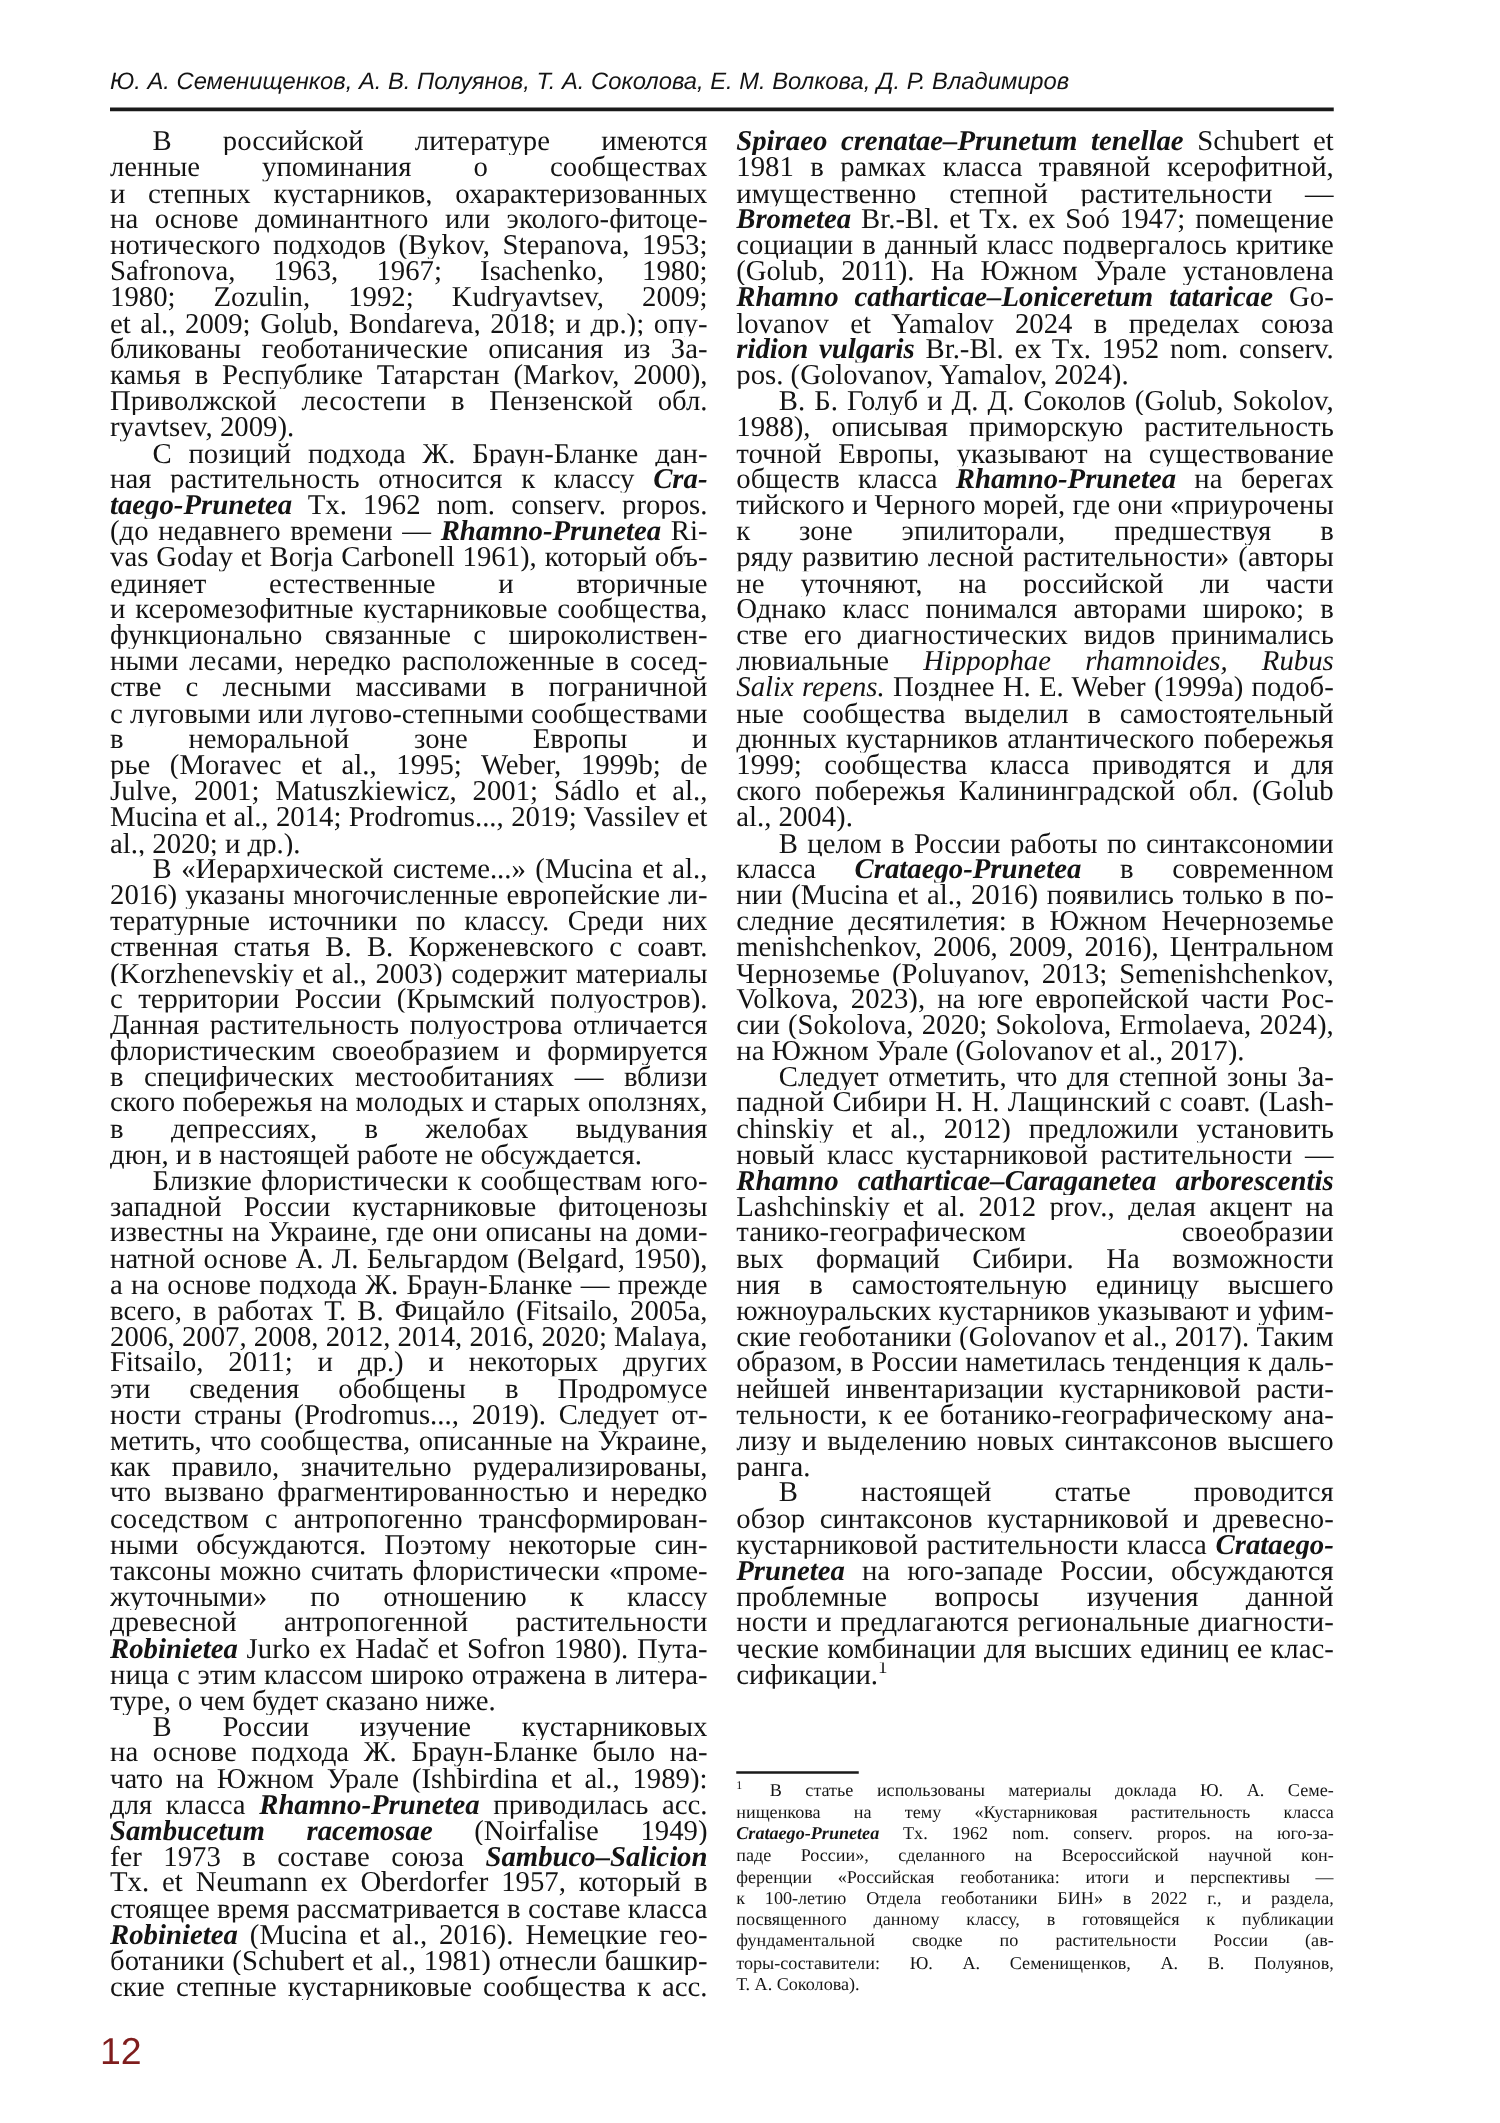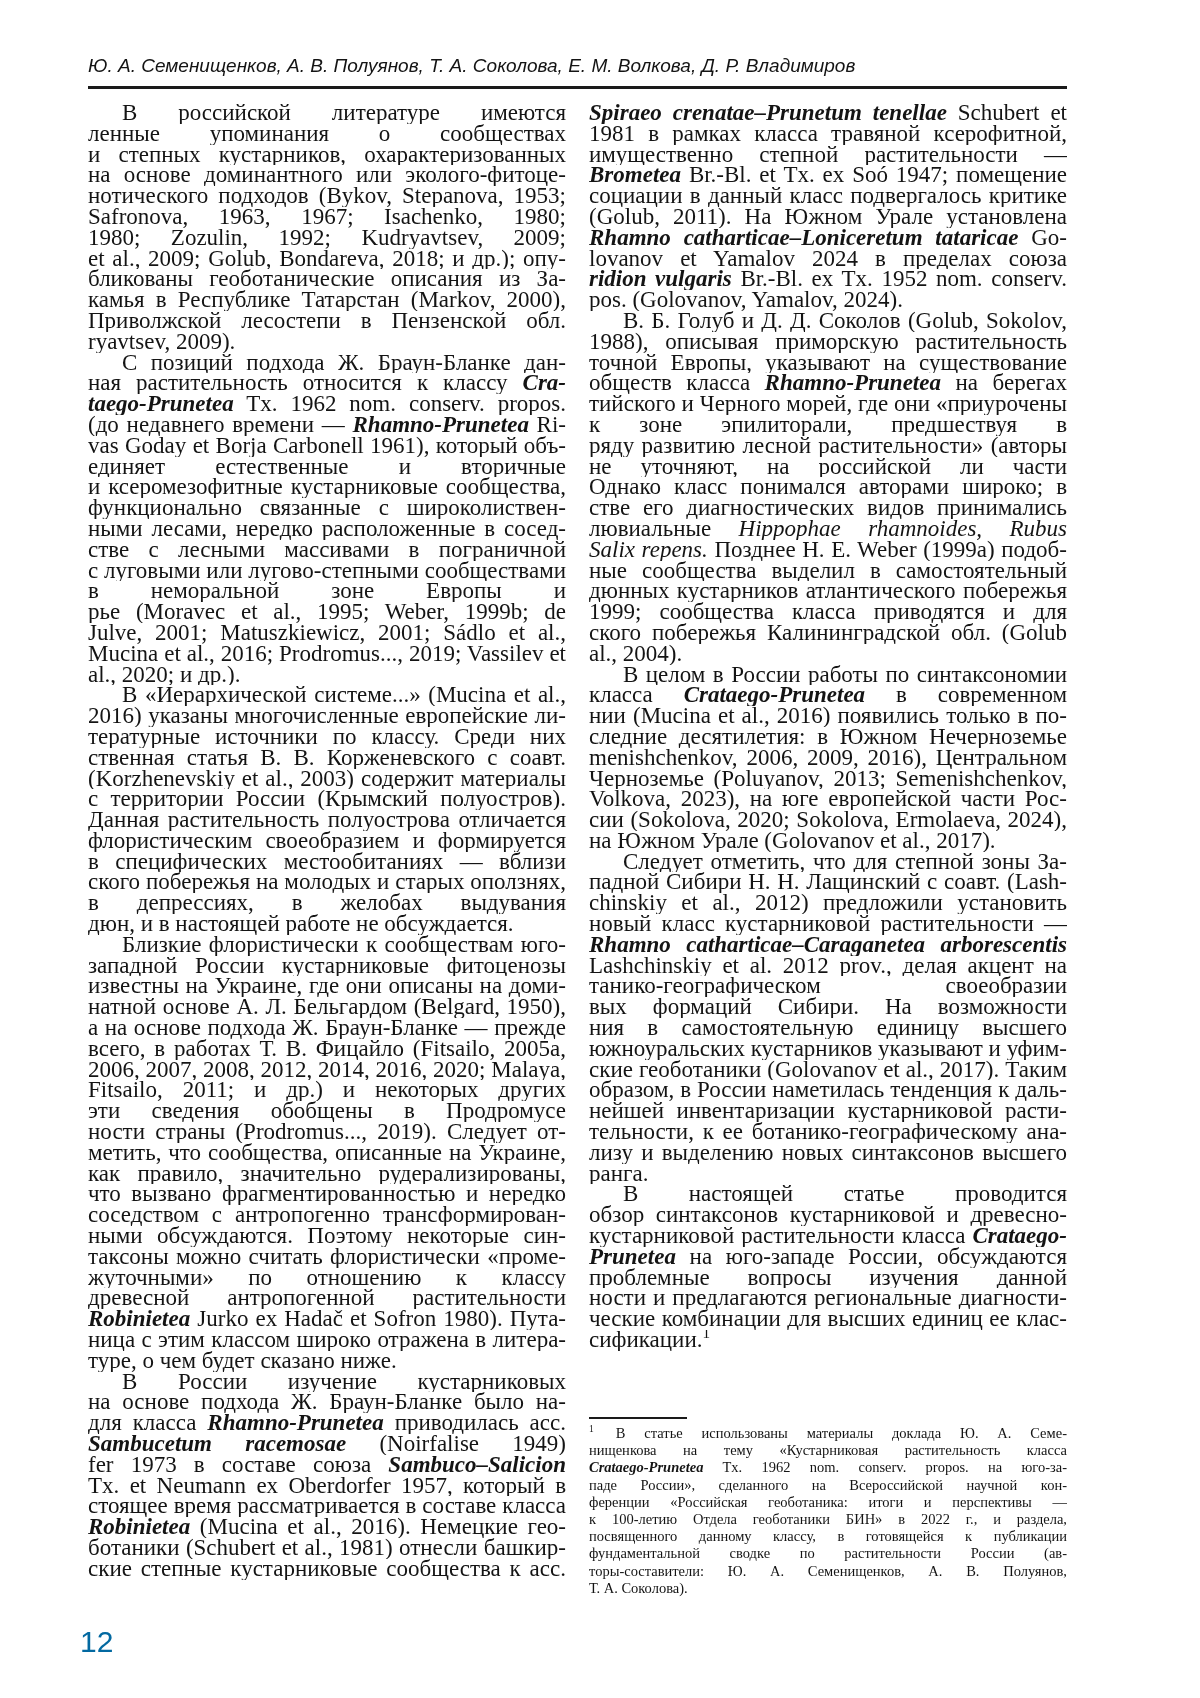--- a/index.html
+++ b/index.html
@@ -16,21 +16,21 @@
   .ln.end{text-align-last:left;}
   .ln.ind{text-indent:34px;}
   .bi{font-weight:bold;font-style:italic;}
   .it{font-style:italic;}
   sup{font-size:66%;vertical-align:super;line-height:0;}
   sup.mark{margin-right:22px;}
   .fn-rule{position:absolute;left:589px;top:1417px;width:98px;height:2px;background:#1a1a1a;}
   .footnote{position:absolute;left:589px;top:1425px;width:478px;font-size:14.5px;line-height:17.2px;}
   .footnote .ln{height:17.2px;}
   .page-number{position:absolute;left:80px;top:1625px;
-        font-family:"Liberation Sans","DejaVu Sans",sans-serif;font-size:30px;color:#0369a1;}
+        font-family:"Liberation Sans","DejaVu Sans",sans-serif;font-size:30px;color:#7f1d1d;}
 </style>
 </head>
 <body>
 
 <div class="page">
   <div class="running-header">Ю. А. Семенищенков, А. В. Полуянов, Т. А. Соколова, Е. М. Волкова, Д. Р. Владимиров</div>
   <div class="header-rule"></div>
 
   <div class="col col-left">
       <div class="ln ind"><span>В российской литературе имеются многочис-</span></div>
@@ -52,21 +52,21 @@
       <div class="ln"><span>vas Goday et Borja Carbonell 1961), который объ-</span></div>
       <div class="ln"><span>единяет естественные и вторичные ксерофитные</span></div>
       <div class="ln"><span>и ксеромезофитные кустарниковые сообщества,</span></div>
       <div class="ln"><span>функционально связанные с широколиствен-</span></div>
       <div class="ln"><span>ными лесами, нередко расположенные в сосед-</span></div>
       <div class="ln"><span>стве с лесными массивами в пограничной полосе</span></div>
       <div class="ln"><span>с луговыми или лугово-степными сообществами</span></div>
       <div class="ln"><span>в неморальной зоне Европы и Субсредиземномо-</span></div>
       <div class="ln"><span>рье (Moravec et al., 1995; Weber, 1999b; de Foucault,</span></div>
       <div class="ln"><span>Julve, 2001; Matuszkiewicz, 2001; Sádlo et al., 2013;</span></div>
-      <div class="ln"><span>Mucina et al., 2016; Prodromus..., 2019; Vassilev et</span></div>
+      <div class="ln"><span>Mucina et al., 2014; Prodromus..., 2019; Vassilev et</span></div>
       <div class="ln end"><span>al., 2020; и др.).</span></div>
       <div class="ln ind"><span>В «Иерархической системе...» (Mucina et al.,</span></div>
       <div class="ln"><span>2016) указаны многочисленные европейские ли-</span></div>
       <div class="ln"><span>тературные источники по классу. Среди них един-</span></div>
       <div class="ln"><span>ственная статья В. В. Корженевского с соавт.</span></div>
       <div class="ln"><span>(Korzhenevskiy et al., 2003) содержит материалы</span></div>
       <div class="ln"><span>с территории России (Крымский полуостров).</span></div>
       <div class="ln"><span>Данная растительность полуострова отличается</span></div>
       <div class="ln"><span>флористическим своеобразием и формируется</span></div>
       <div class="ln"><span>в специфических местообитаниях — вблизи мор-</span></div>
@@ -89,20 +89,21 @@
       <div class="ln"><span>соседством с антропогенно трансформирован-</span></div>
       <div class="ln"><span>ными обсуждаются. Поэтому некоторые син-</span></div>
       <div class="ln"><span>таксоны можно считать флористически «проме-</span></div>
       <div class="ln"><span>жуточными» по отношению к классу спонтанной</span></div>
       <div class="ln"><span>древесной антропогенной растительности (класс</span></div>
       <div class="ln"><span class="bi">Robinietea</span><span> Jurko ex Hadač et Sofron 1980). Пута-</span></div>
       <div class="ln"><span>ница с этим классом широко отражена в литера-</span></div>
       <div class="ln end"><span>туре, о чем будет сказано ниже.</span></div>
       <div class="ln ind"><span>В России изучение кустарниковых сообществ</span></div>
       <div class="ln"><span>на основе подхода Ж. Браун-Бланке было на-</span></div>
+      <div class="ln"><span>чато на Южном Урале (Ishbirdina et al., 1989):</span></div>
       <div class="ln"><span>для класса </span><span class="bi">Rhamno-Prunetea</span><span> приводилась асс.</span></div>
       <div class="ln"><span class="bi">Sambucetum racemosae</span><span> (Noirfalise 1949) Oberdor-</span></div>
       <div class="ln"><span>fer 1973 в составе союза </span><span class="bi">Sambuco–Salicion capreae</span></div>
       <div class="ln"><span>Tx. et Neumann ex Oberdorfer 1957, который в на-</span></div>
       <div class="ln"><span>стоящее время рассматривается в составе класса</span></div>
       <div class="ln"><span class="bi">Robinietea</span><span> (Mucina et al., 2016). Немецкие гео-</span></div>
       <div class="ln"><span>ботаники (Schubert et al., 1981) отнесли башкир-</span></div>
       <div class="ln"><span>ские степные кустарниковые сообщества к асс.</span></div>
     </div>
   <div class="col col-right">

